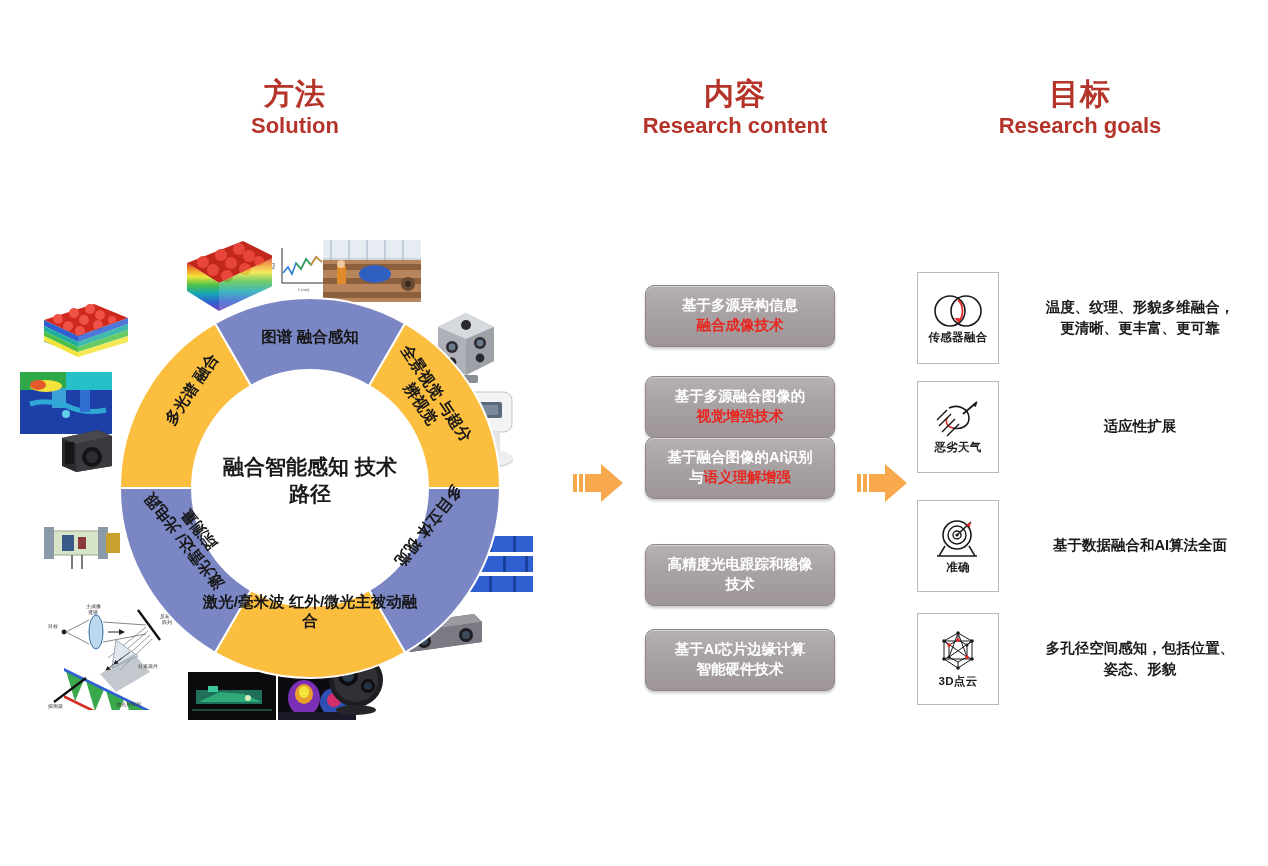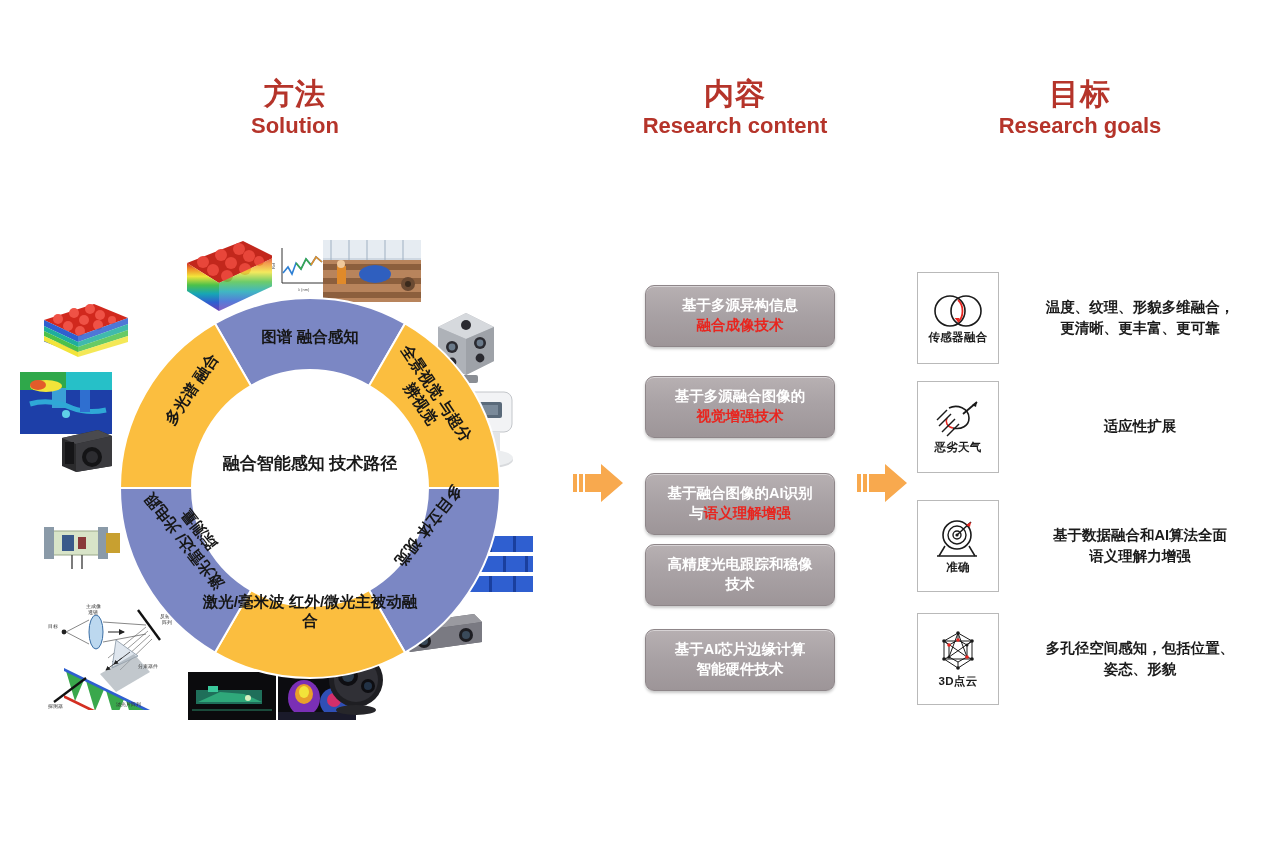--- a/index.html
+++ b/index.html
@@ -18,21 +18,21 @@
   #hdr-solution{left:145px;top:76px;width:300px;}
   #hdr-content {left:585px;top:76px;width:300px;}
   #hdr-goals   {left:930px;top:76px;width:300px;}
 
   
   .donut-wrap{position:absolute;left:110px;top:288px;width:400px;height:400px;}
   .donut-wrap svg{display:block;}
   .seg-label{position:absolute;text-align:center;color:#161616;font-weight:bold;
              font-size:15.5px;line-height:1.22;pointer-events:none;}
   .donut-center{position:absolute;left:105px;top:165px;width:190px;text-align:center;
-                font-size:17px;font-weight:bold;color:#1a1a1a;line-height:1.3;}
+                font-size:21px;font-weight:bold;color:#1a1a1a;line-height:1.3;}
 
   #lbl-top   {left:120px;top:40px;width:160px;}
   #lbl-tr    {left:258px;top:92px;width:120px;transform:rotate(56deg);}
   #lbl-br    {left:258px;top:228px;width:120px;transform:rotate(128deg);}
   #lbl-bottom{left:92px;top:305px;width:216px;}
   #lbl-bl    {left:18px;top:228px;width:128px;transform:rotate(232deg);}
   #lbl-tl    {left:22px;top:92px;width:120px;transform:rotate(-56deg);}
 
   
   .thumb{position:absolute;overflow:hidden;}
@@ -432,21 +432,21 @@
       <span class="ln">基于多源异构信息</span>
       <span class="ln hl">融合成像技术</span>
     </div>
   </div>
   <div class="rc-box" style="top:376px;height:62px;justify-content:center;">
     <div>
       <span class="ln">基于多源融合图像的</span>
       <span class="ln hl">视觉增强技术</span>
     </div>
   </div>
-  <div class="rc-box" style="top:437px;height:62px;margin-top:36px;">
+  <div class="rc-box" style="top:437px;height:62px;">
     <div>
       <span class="ln">基于融合图像的AI识别</span>
       <span class="ln"><span>与</span><span class="hl">语义理解增强</span></span>
     </div>
   </div>
   <div class="rc-box" style="top:544px;height:62px;">
     <div>
       <span class="ln">高精度光电跟踪和稳像</span>
       <span class="ln">技术</span>
     </div>
@@ -515,21 +515,20 @@
         <line x1="24" y1="17" x2="38" y2="4" stroke="#1a1a1a" stroke-width="1.5"></line>
         <path d="M38,4 l-1,5 l-4,-2 z" fill="#e8251f"></path>
         <line x1="12" y1="28" x2="6" y2="38" stroke="#1a1a1a" stroke-width="1.5"></line>
         <line x1="36" y1="28" x2="42" y2="38" stroke="#1a1a1a" stroke-width="1.5"></line>
         <line x1="4" y1="38" x2="44" y2="38" stroke="#1a1a1a" stroke-width="1.5"></line>
       </svg>
       <span class="cap">准确</span>
     </div>
     <div class="goal-text">
       <span class="ln">基于数据融合和AI算法全面</span>
-      <span class="ln">语义理解力增强</span>
     </div>
   </div>
 
   <div class="goal-row" style="top:613px;">
     <div class="goal-icon">
       <svg width="48" height="44" viewBox="0 0 48 44">
         <g stroke="#1a1a1a" stroke-width="1" fill="none">
           <polygon points="24,3 38,11 38,29 24,38 10,29 10,11"></polygon>
           <polygon points="24,10 33,15 33,27 24,32 15,27 15,15"></polygon>
           <line x1="24" y1="3" x2="24" y2="10"></line>

